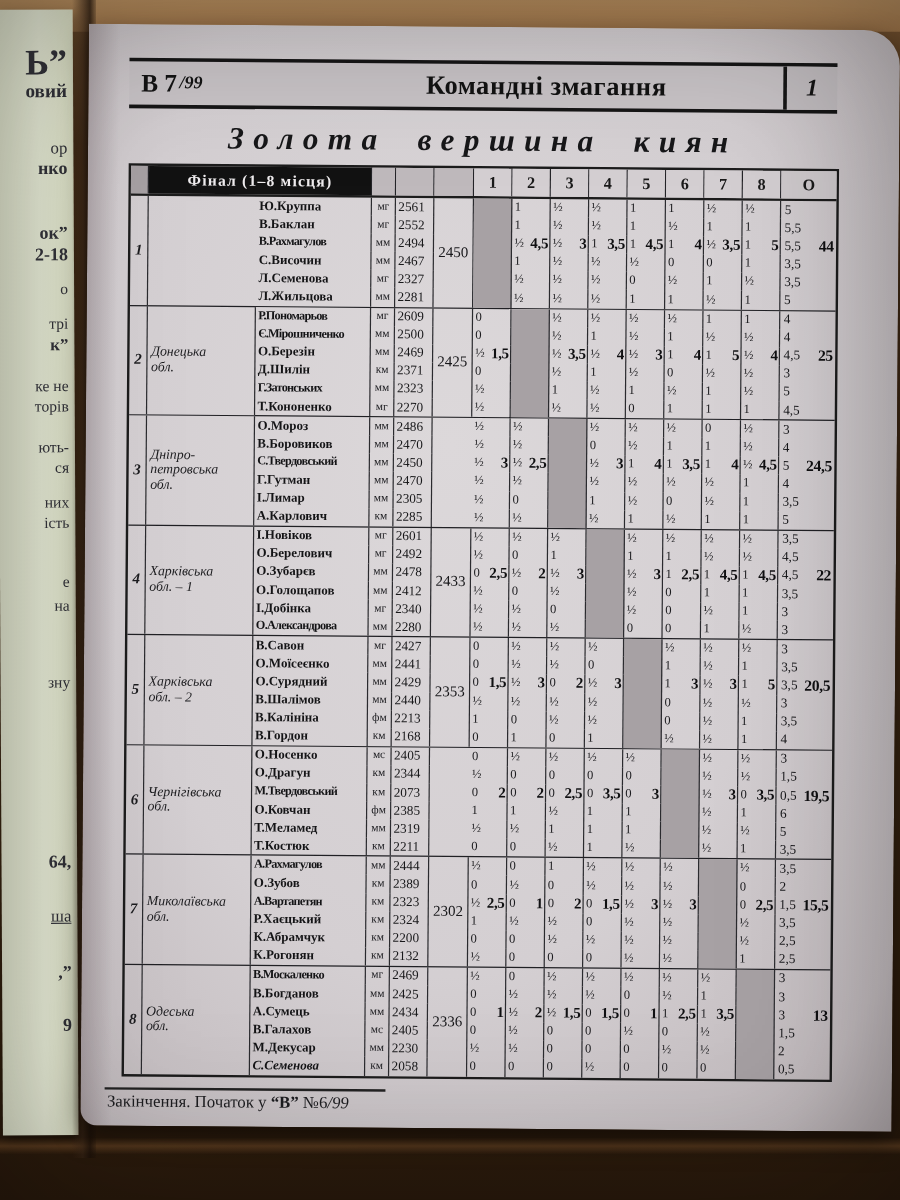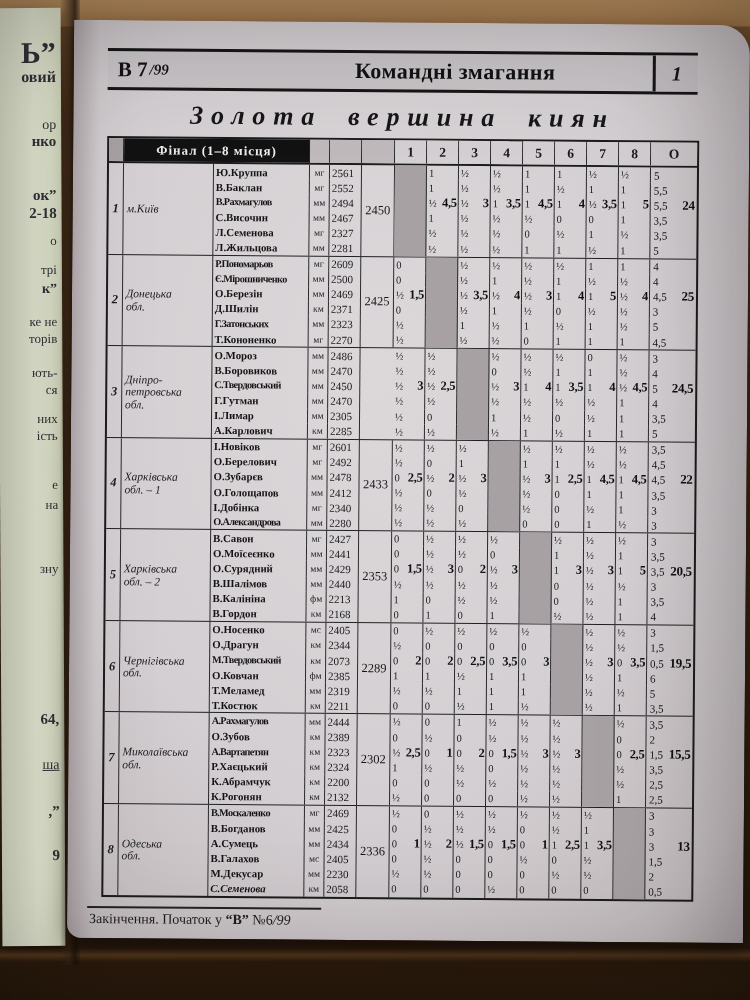--- a/index.html
+++ b/index.html
@@ -136,21 +136,20 @@
           <div class="hc-num">3</div>
           <div class="hc-num">4</div>
           <div class="hc-num">5</div>
           <div class="hc-num">6</div>
           <div class="hc-num">7</div>
           <div class="hc-num">8</div>
           <div class="hc-pts">О</div>
         </div>
         <div class="team-block first">
           <div class="cell place-cell">1</div>
-          <div class="cell team-cell">м.Київ</div>
           <div class="cell trating" style="grid-area: 1 / 6 / 7;">2450</div>
           <div class="cell diag" style="grid-column: 7;"></div>
           <div class="cell pname" style="grid-row: 1;">Ю.Круппа</div>
           <div class="cell ptitle" style="grid-row: 1;">мг</div>
           <div class="cell prating" style="grid-row: 1;">2561</div>
           <div class="cell mcell" style="grid-area: 1 / 8;">
             <span class="res">1</span>
           </div>
           <div class="cell mcell" style="grid-area: 1 / 9;">
             <span class="res">½</span>
@@ -226,21 +225,21 @@
           <div class="cell mcell" style="grid-area: 3 / 13;">
             <span class="res">½</span>
             <span class="mt">3,5</span>
           </div>
           <div class="cell mcell" style="grid-area: 3 / 14;">
             <span class="res">1</span>
             <span class="mt">5</span>
           </div>
           <div class="cell ocell" style="grid-row: 3;">
             <span class="ptotal">5,5</span>
-            <span class="ttotal">24</span>
+            <span class="ttotal">44</span>
           </div>
           <div class="cell pname" style="grid-row: 4;">С.Височин</div>
           <div class="cell ptitle" style="grid-row: 4;">мм</div>
           <div class="cell prating" style="grid-row: 4;">2467</div>
           <div class="cell mcell" style="grid-area: 4 / 8;">
             <span class="res">1</span>
           </div>
           <div class="cell mcell" style="grid-area: 4 / 9;">
             <span class="res">½</span>
           </div>
@@ -1022,21 +1021,20 @@
             <span class="res">1</span>
           </div>
           <div class="cell ocell" style="grid-row: 6;">
             <span class="ptotal">4</span>
           </div>
         </div>
         <div class="team-block">
           <div class="cell place-cell">6</div>
           <div class="cell team-cell">Чернігівська
 обл.</div>
-          <div class="cell trating" style="grid-area: 1 / 6 / 7;">2289</div>
           <div class="cell diag" style="grid-column: 12;"></div>
           <div class="cell pname" style="grid-row: 1;">О.Носенко</div>
           <div class="cell ptitle" style="grid-row: 1;">мс</div>
           <div class="cell prating" style="grid-row: 1;">2405</div>
           <div class="cell mcell" style="grid-area: 1 / 7;">
             <span class="res">0</span>
           </div>
           <div class="cell mcell" style="grid-area: 1 / 8;">
             <span class="res">½</span>
           </div>

